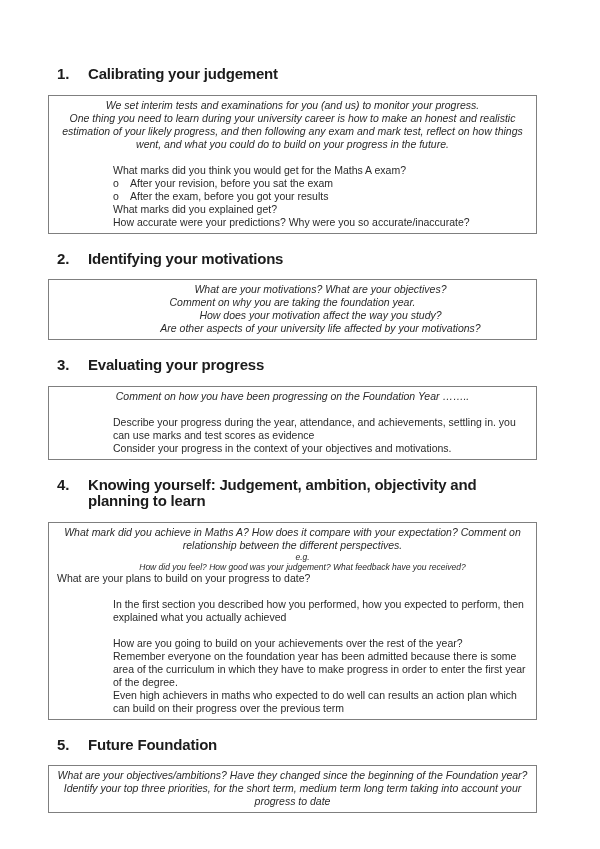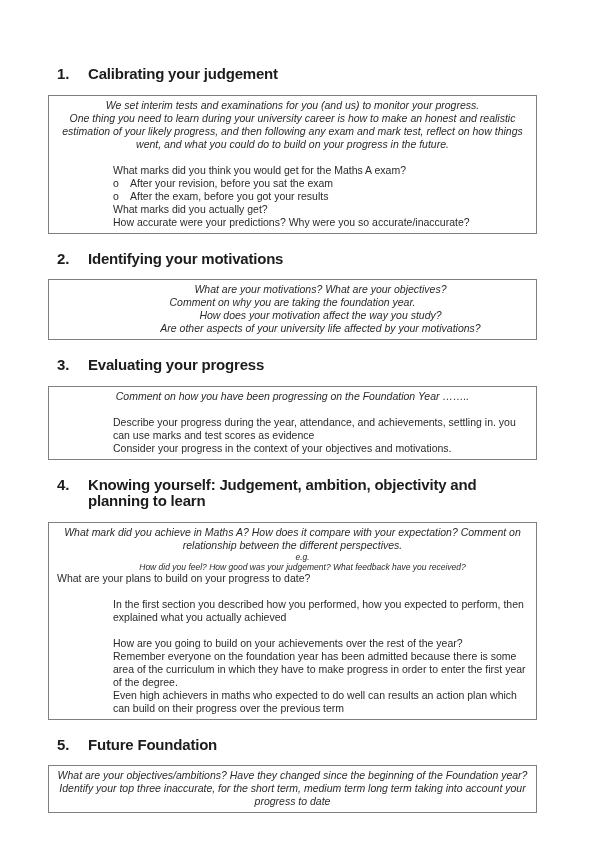--- a/index.html
+++ b/index.html
@@ -62,21 +62,21 @@
           <span class="h-num">1.</span>
           <span class="h-title">Calibrating your judgement</span>
         </div>
         <div class="box">
           <div class="line italic">We set interim tests and examinations for you (and us) to monitor your progress.</div>
           <div class="line italic">One thing you need to learn during your university career is how to make an honest and realistic estimation of your likely progress, and then following any exam and mark test, reflect on how things went, and what you could do to build on your progress in the future.</div>
           <div class="spacer"></div>
           <div class="line indent-1">What marks did you think you would get for the Maths A exam?</div>
           <div class="line bullet-line"><span class="bullet">o</span><span class="bullet-text">After your revision, before you sat the exam</span></div>
           <div class="line bullet-line"><span class="bullet">o</span><span class="bullet-text">After the exam, before you got your results</span></div>
-          <div class="line indent-1">What marks did you actually get?</div>
+          <div class="line indent-1">What marks did you explained get?</div>
           <div class="line indent-1">How accurate were your predictions? Why were you so accurate/inaccurate?</div>
         </div>
       </section>
       <section class="section">
         <div class="heading">
           <span class="h-num">2.</span>
           <span class="h-title">Identifying your motivations</span>
         </div>
         <div class="box">
           <div class="line italic indent-1">What are your motivations? What are your objectives?</div>
@@ -115,17 +115,17 @@
           <div class="line indent-1">Even high achievers in maths who expected to do well can results an action plan which can build on their progress over the previous term</div>
         </div>
       </section>
       <section class="section">
         <div class="heading">
           <span class="h-num">5.</span>
           <span class="h-title">Future Foundation</span>
         </div>
         <div class="box">
           <div class="line italic">What are your objectives/ambitions? Have they changed since the beginning of the Foundation year?</div>
-          <div class="line italic">Identify your top three inaccurate, for the short term, medium term long term taking into account your progress to date</div>
+          <div class="line italic">Identify your top three priorities, for the short term, medium term long term taking into account your progress to date</div>
         </div>
       </section>
     </div>
 </div>
 
 </body></html>

